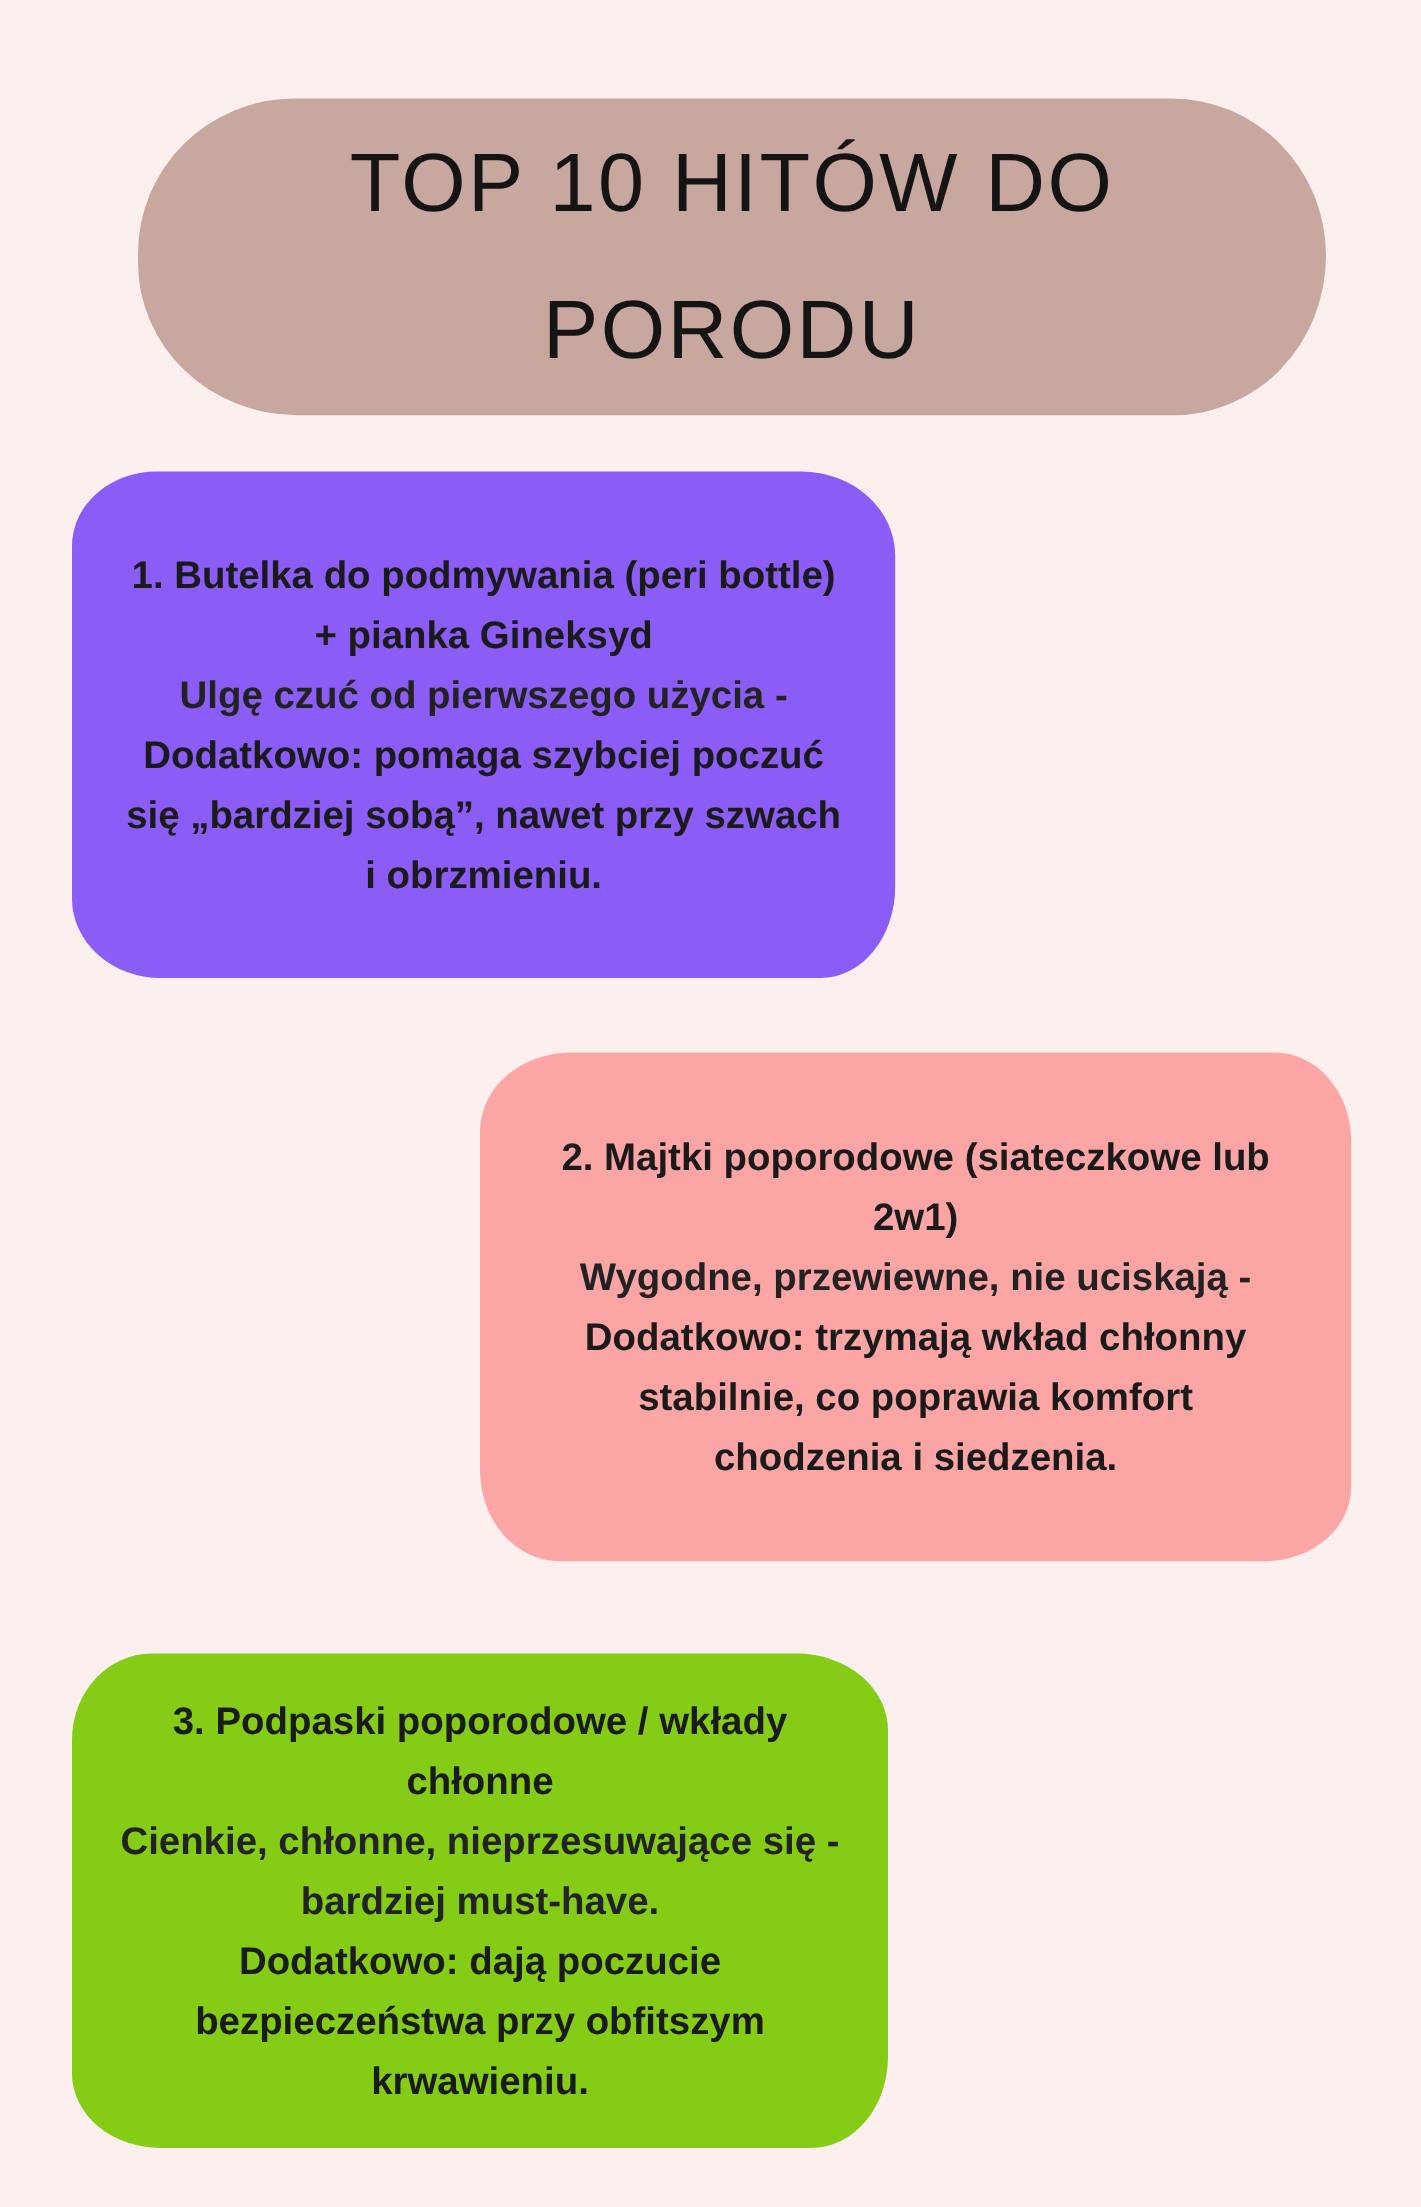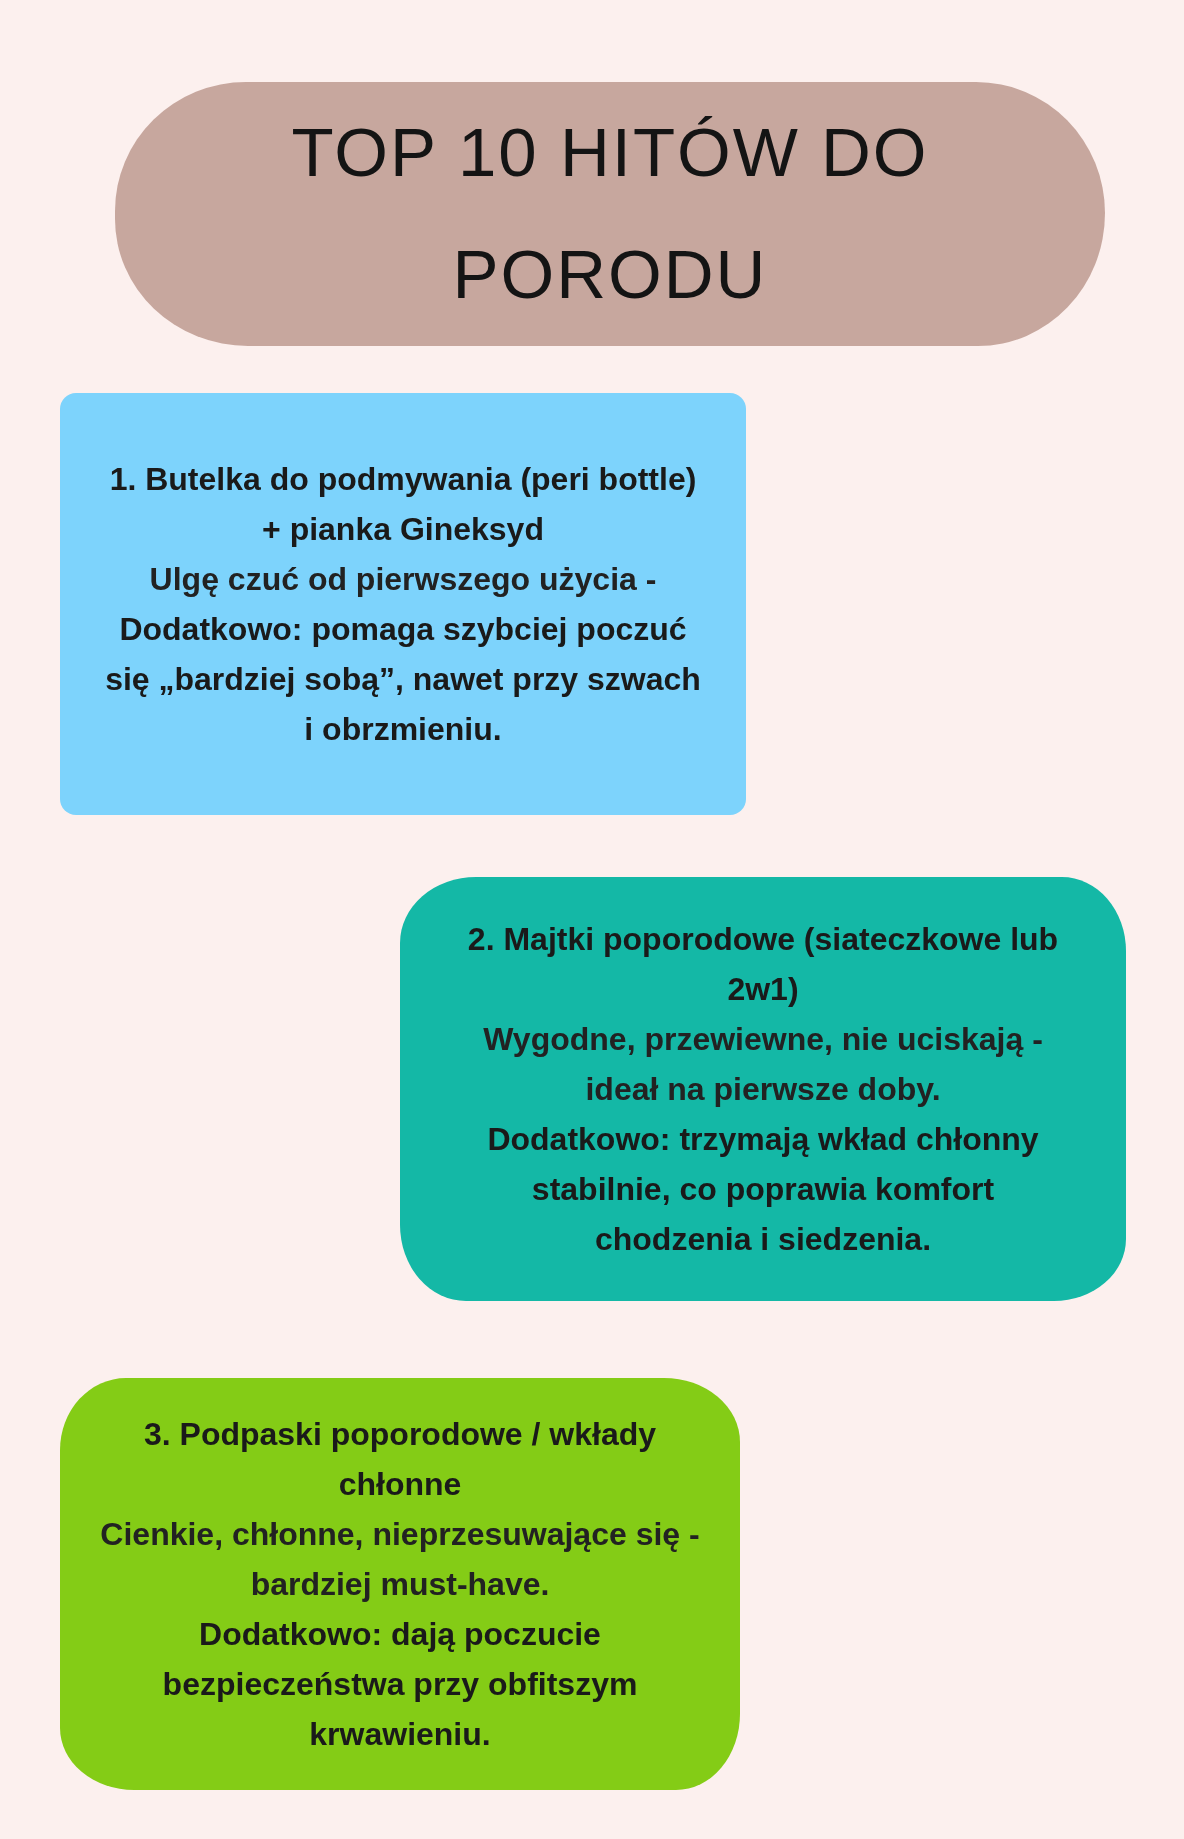--- a/index.html
+++ b/index.html
@@ -87,34 +87,33 @@
 </head>
 <body style="background-color: rgb(252, 240, 238);">
 
 <div class="poster">
 
   <div class="header-pill" style="background-color: rgb(199, 167, 158);">
     <div class="title-line">TOP 10 HITÓW DO</div>
     <div class="title-line">PORODU</div>
   </div>
 
-  <div class="card card-1" style="background-color: #7dd3fc; border-radius: 16px;">
+  <div class="card card-1" style="background-color: #8b5cf6;">
     <p class="b">1. Butelka do podmywania (peri bottle)</p>
     <p class="b">+ pianka Gineksyd</p>
     <p class="r">Ulgę czuć od pierwszego użycia -</p>
     <p class="b">Dodatkowo: pomaga szybciej poczuć</p>
     <p class="b">się „bardziej sobą”, nawet przy szwach</p>
     <p class="b">i obrzmieniu.</p>
   </div>
 
-  <div class="card card-2" style="background-color: #14b8a6;">
+  <div class="card card-2" style="background-color: #fca5a5;">
     <p class="b">2. Majtki poporodowe (siateczkowe lub</p>
     <p class="b">2w1)</p>
     <p class="r">Wygodne, przewiewne, nie uciskają -</p>
-    <p class="r">ideał na pierwsze doby.</p>
     <p class="b">Dodatkowo: trzymają wkład chłonny</p>
     <p class="b">stabilnie, co poprawia komfort</p>
     <p class="b">chodzenia i siedzenia.</p>
   </div>
 
   <div class="card card-3" style="background-color: #84cc16;">
     <p class="b">3. Podpaski poporodowe / wkłady</p>
     <p class="b">chłonne</p>
     <p class="r">Cienkie, chłonne, nieprzesuwające się -</p>
     <p class="r">bardziej must-have.</p>

